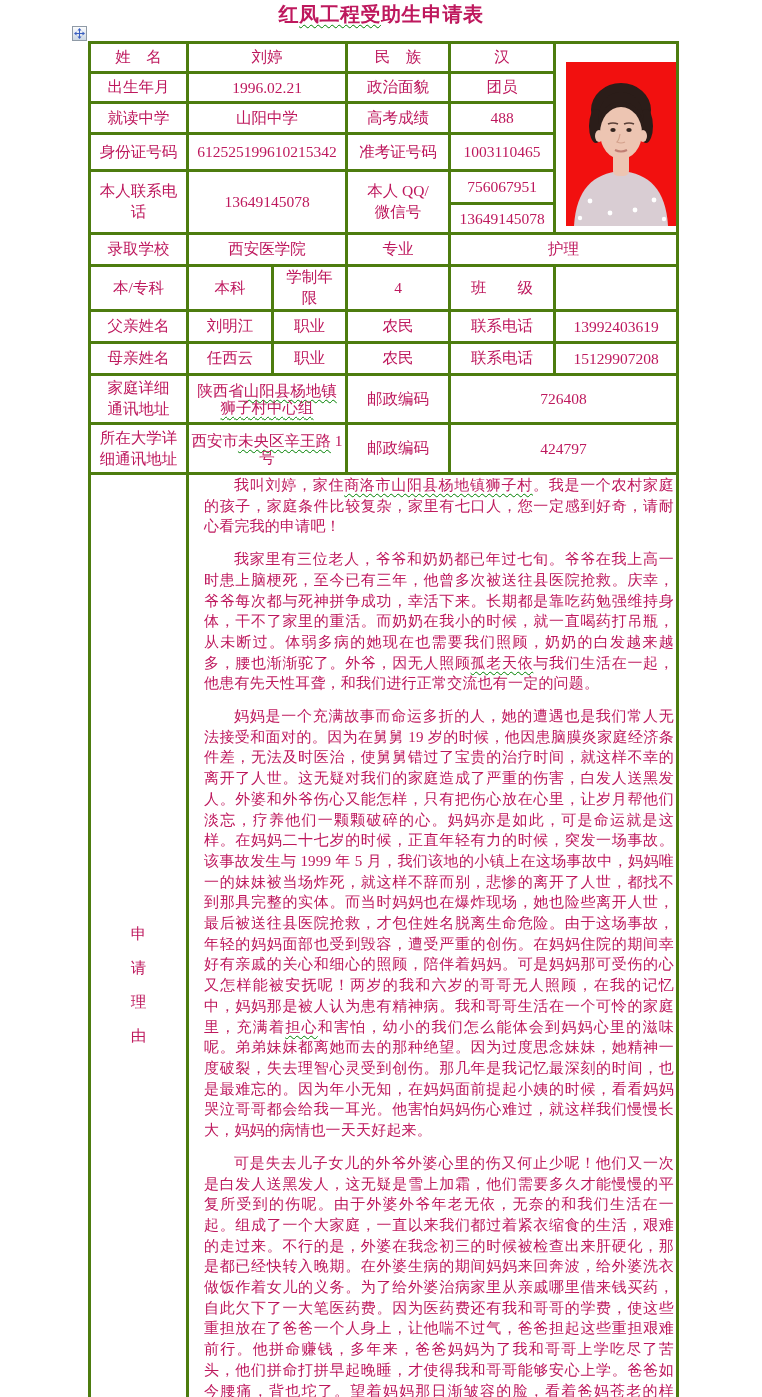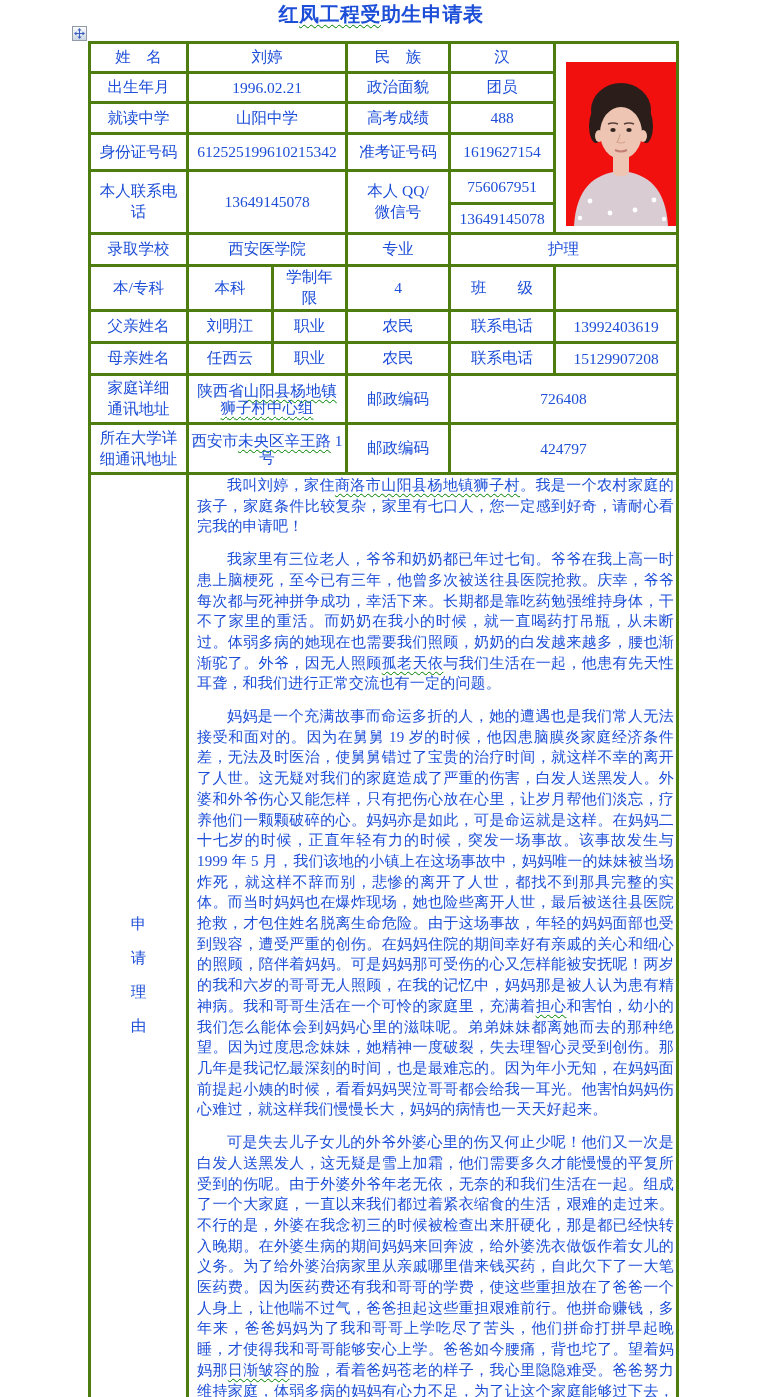--- a/index.html
+++ b/index.html
@@ -1,38 +1,38 @@
 <!DOCTYPE html>
 <html style="--wavy: #008000; --photo-bg: #f2100f; --hair: #2b1d19; --skin: #edc5b2; --sweater: #d9cdd3;"><head>
 <meta charset="utf-8">
 <style>
   html,body{margin:0;padding:0;background:#fff;}
   .page{position:relative;width:762px;height:1397px;background:#ffffff;overflow:hidden;
-        font-family:"Liberation Serif","DejaVu Serif",serif;color:#1d4ed8;}
+        font-family:"Liberation Serif","DejaVu Serif",serif;color:#be185d;}
   .doc-title{position:absolute;top:1px;left:0;width:100%;text-align:center;
         font-size:20px;font-weight:bold;letter-spacing:.5px;}
   .wavy{text-decoration-line:underline;text-decoration-style:wavy;
         text-decoration-color:var(--wavy,#008000);text-decoration-thickness:1px;
         text-underline-offset:3px;}
   .move-handle{position:absolute;left:72px;top:26px;width:15px;height:15px;
         border:1px solid #8f9aa6;background:linear-gradient(#fbfcfe,#ccd7e4);
         display:flex;align-items:center;justify-content:center;box-sizing:border-box;}
   table.form{position:absolute;left:88px;top:41px;width:588px;border-collapse:collapse;
         table-layout:fixed;}
   table.form td{border:3px solid #4d7c0f;text-align:center;vertical-align:middle;
         font-size:15.5px;padding:0 2px;overflow:hidden;}
   .r1{height:30px}.r2{height:30px}.r3{height:31px}.r4{height:37px}
   .r5a{height:30px}.r5b{height:30px}.r6{height:32px}.r7{height:43px}
   .r8{height:32px}.r9{height:32px}.r10{height:49px}.r11{height:50px}.r12{height:924px}
   td.photo-cell{padding:0;vertical-align:top;}
   .photo-wrap{margin:18px 5px 6px 8px;width:110px;height:164px;}
   td.reason-label{vertical-align:middle;}
   .vstack{display:flex;flex-direction:column;align-items:center;justify-content:center;gap:13px;}
   td.essay-cell{vertical-align:top;text-align:left;padding:20px 9px 0 9px;}
-  .essay p{margin:0 0 12px 6px;font-size:15px;line-height:20.7px;text-align:justify;
+  .essay p{margin:0 0 12px 13px;font-size:15px;line-height:20.7px;text-align:justify;
         text-indent:2em;letter-spacing:.2px;}
   .addr{line-height:17px;}
   .photo-bg{fill:var(--photo-bg,#f2100f);}
   .hair{fill:var(--hair,#2b1d19);}
   .skin{fill:var(--skin,#edc5b2);}
   .sweater{fill:var(--sweater,#d9cdd3);}
 </style>
 </head>
 <body>
 
@@ -116,21 +116,21 @@
       <td>就读中学</td>
       <td colspan="2">山阳中学</td>
       <td>高考成绩</td>
       <td>488</td>
     </tr>
 
     <tr class="r4">
       <td>身份证号码</td>
       <td colspan="2">612525199610215342</td>
       <td>准考证号码</td>
-      <td>1619627154</td>
+      <td>1003110465</td>
     </tr>
 
     <tr class="r5a">
       <td rowspan="2">
         <div>本人联系电</div>
         <div>话</div>
       </td>
       <td rowspan="2" colspan="2">13649145078</td>
       <td rowspan="2">
         <div>本人 QQ/</div>

